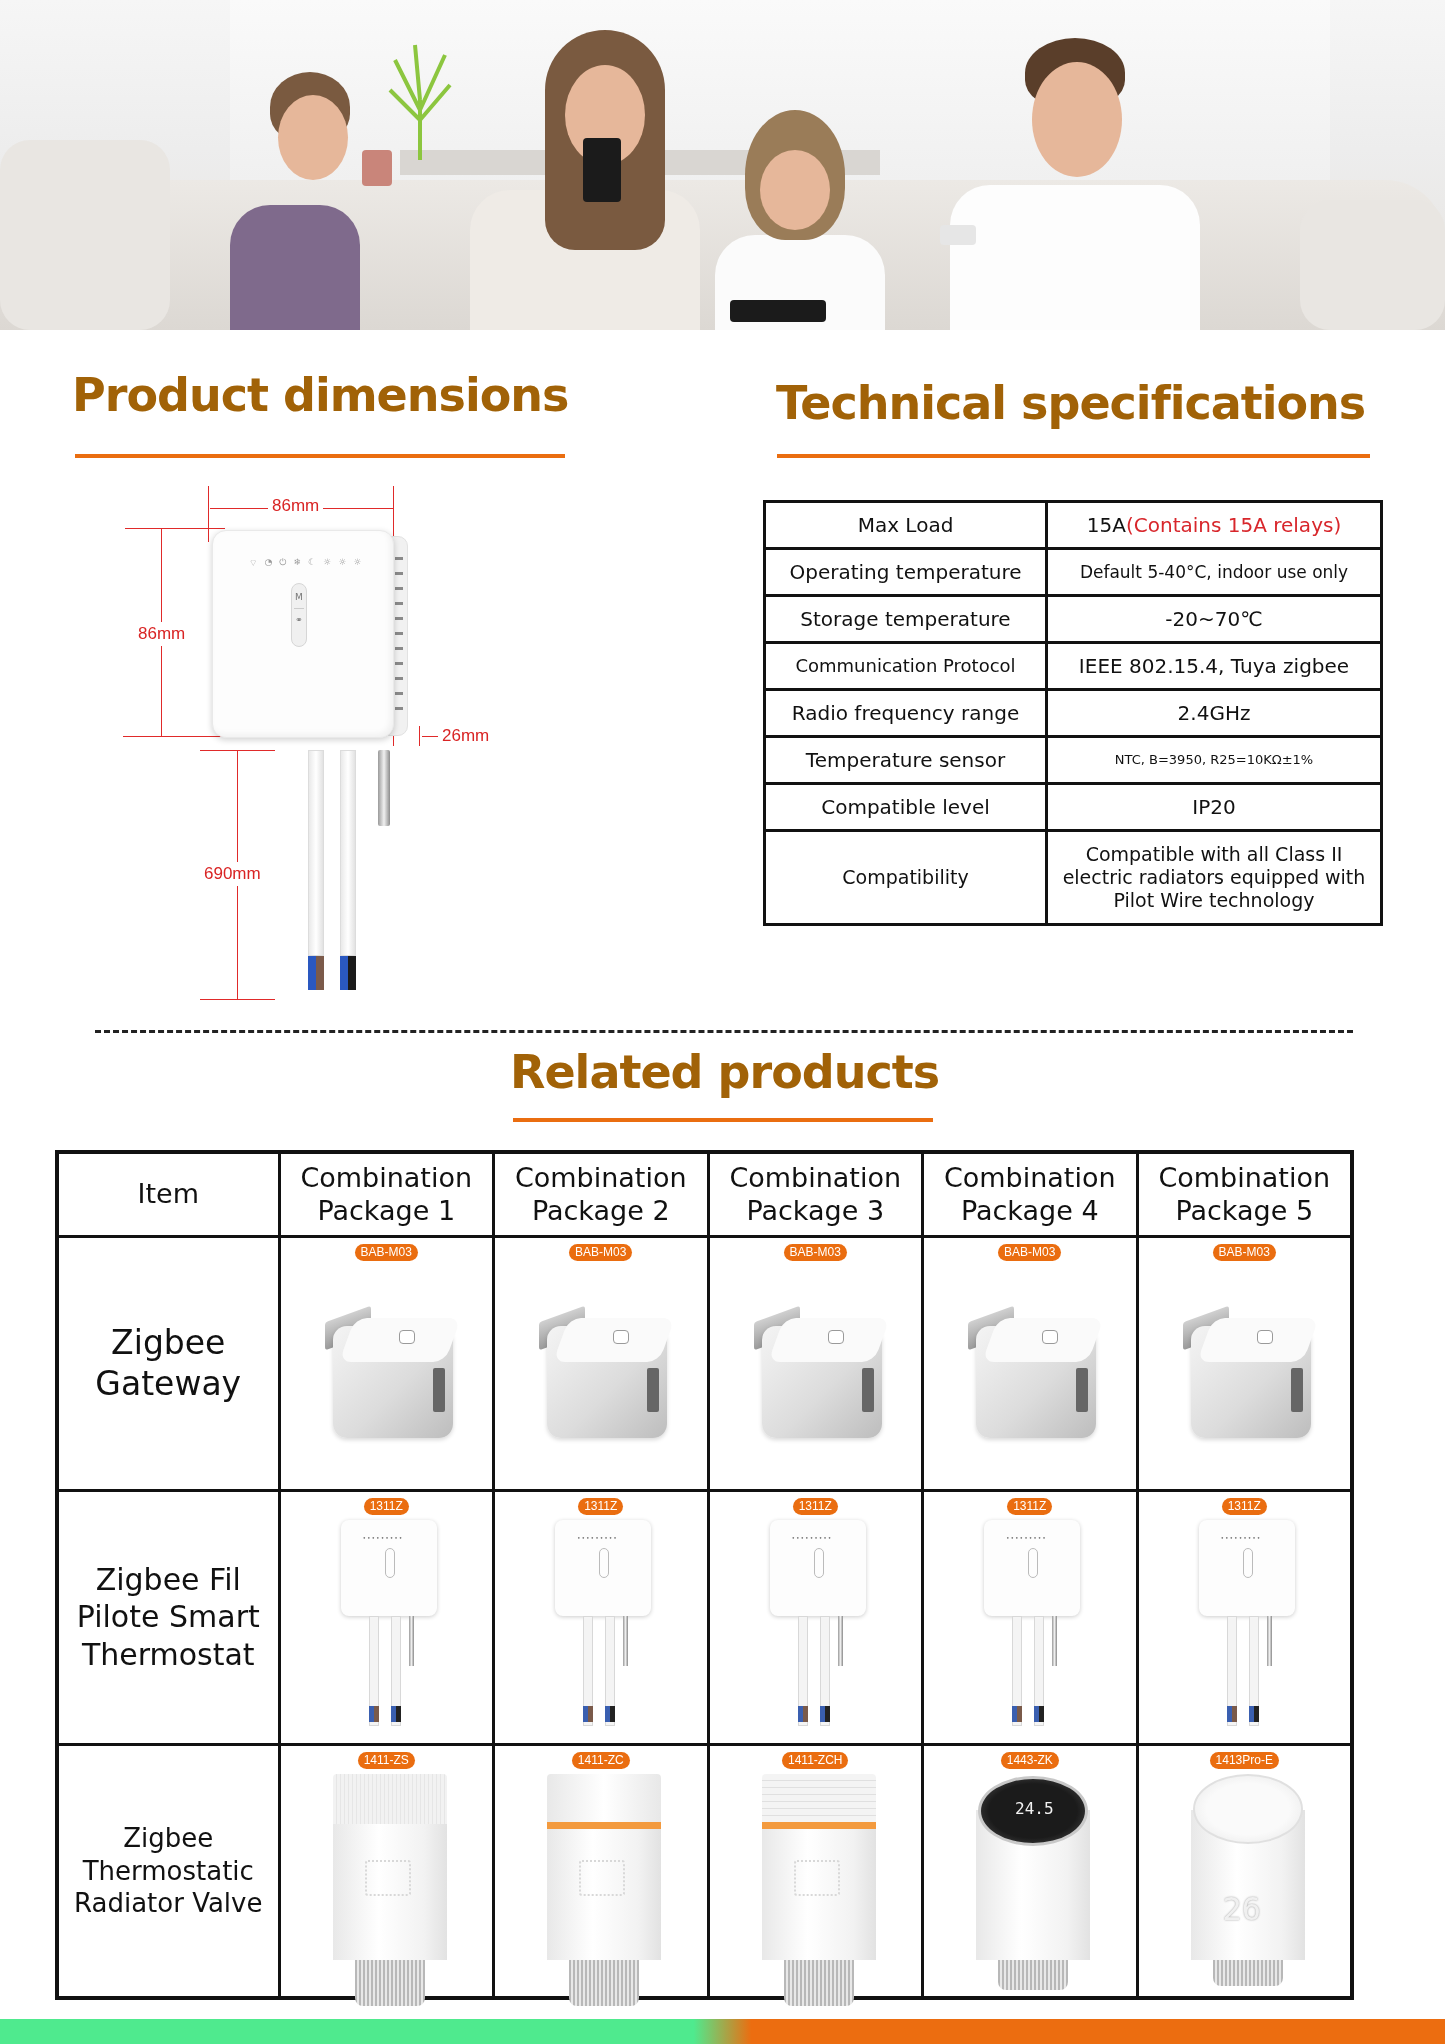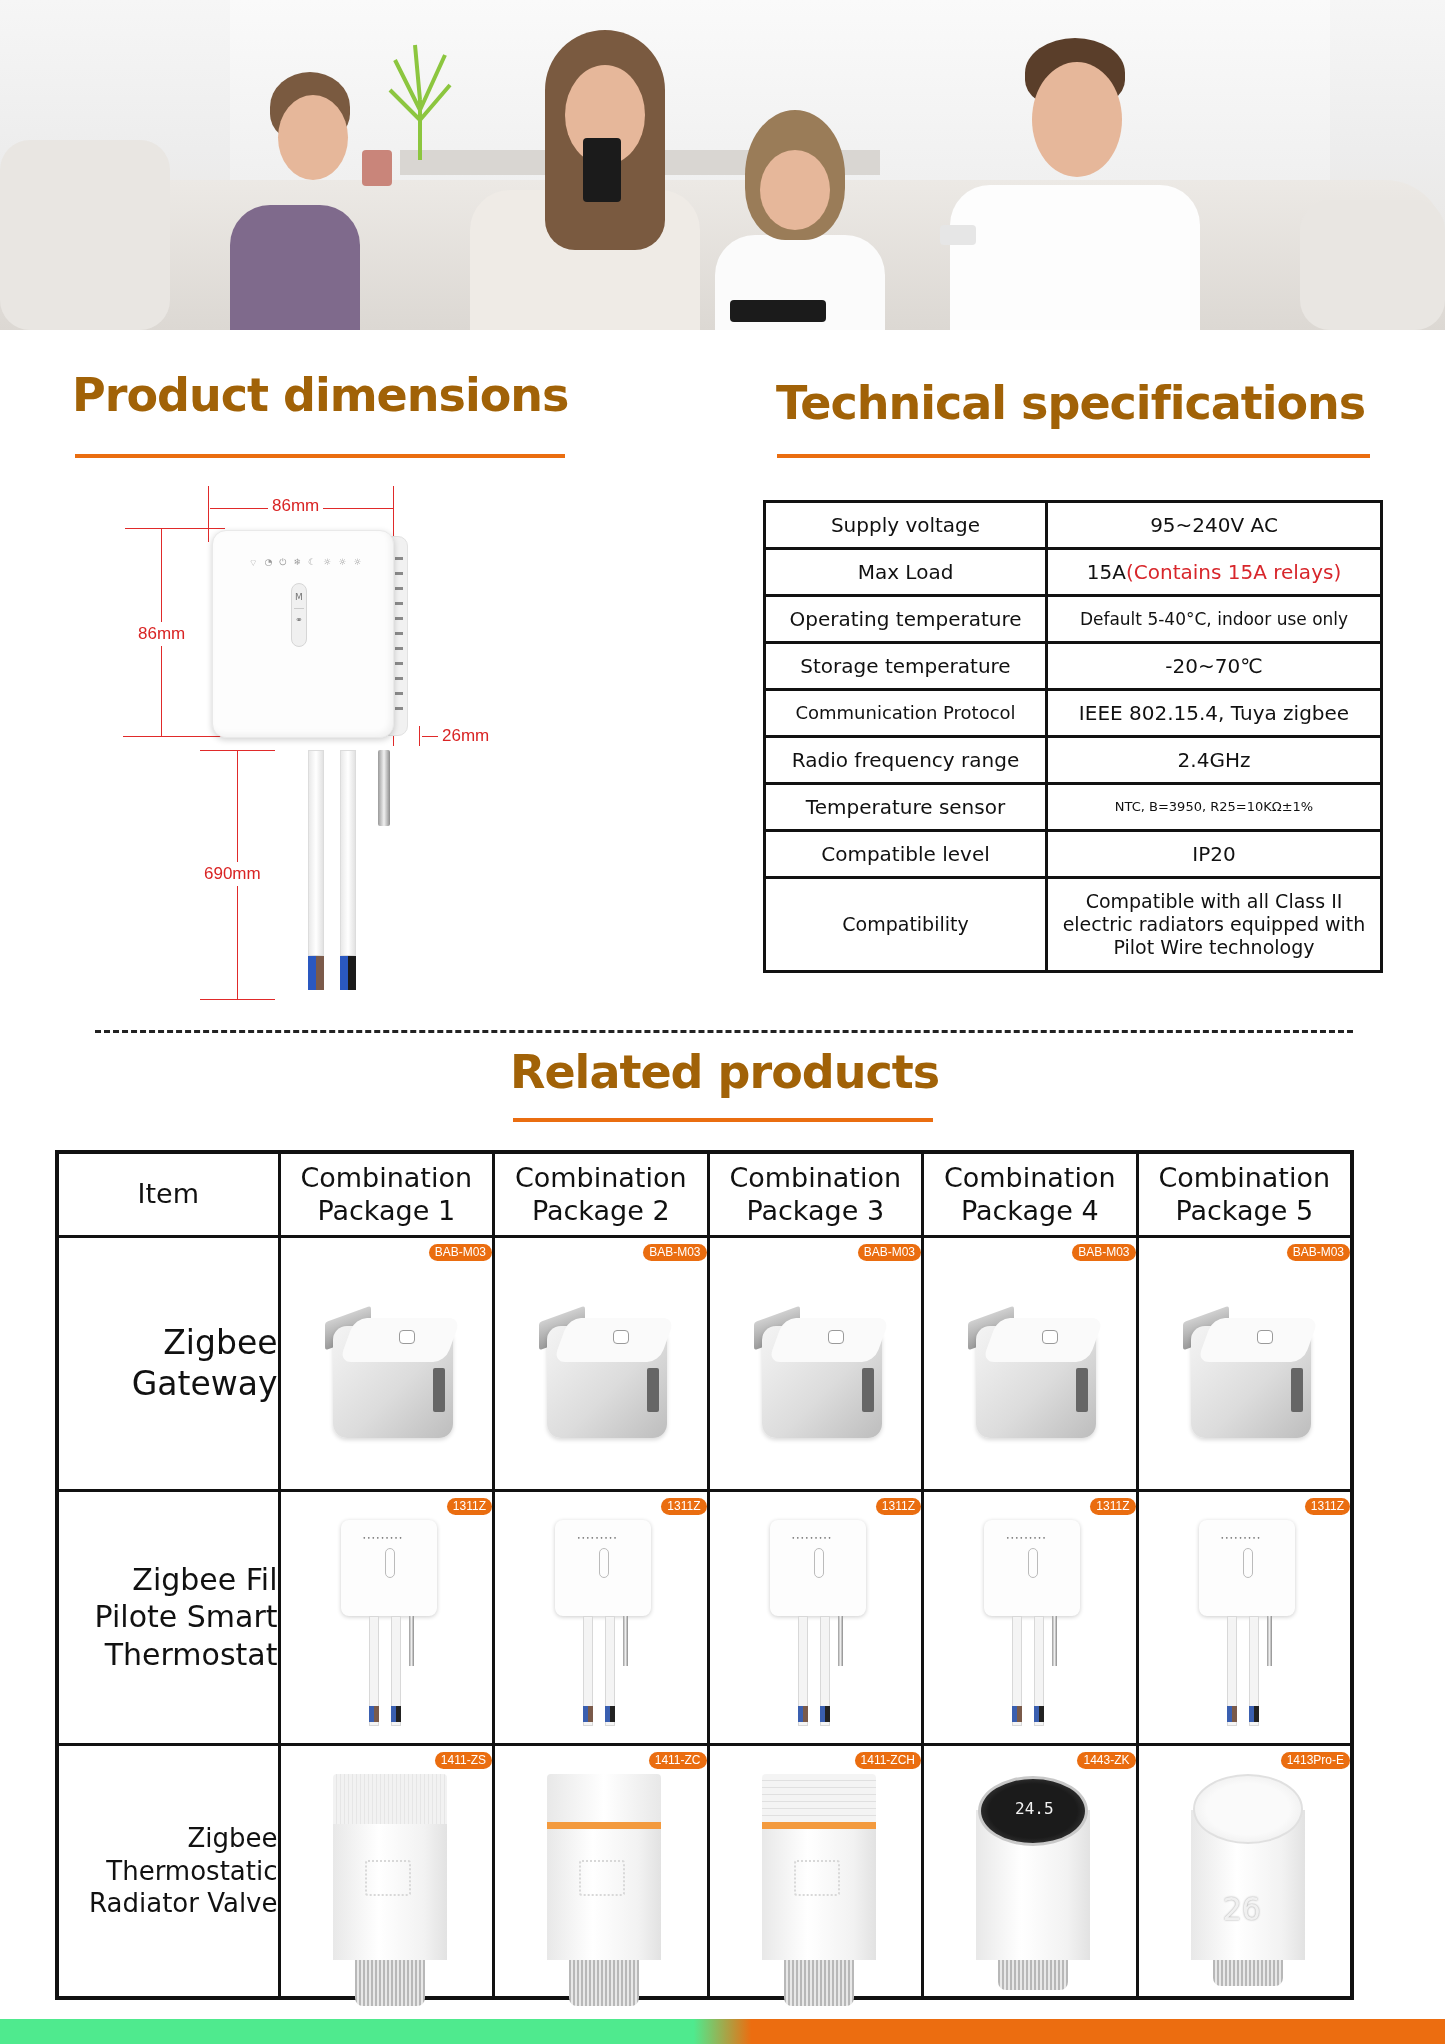--- a/index.html
+++ b/index.html
@@ -43,21 +43,21 @@
   table.spec tr.tall td { height: 94px; font-size: 19px; }
   .redtxt { color: #d8262b; }
 
   .dashed { position: absolute; left: 95px; top: 1030px; width: 1258px; border-top: 3px dashed #222; }
 
   
   table.rel { position: absolute; left: 55px; top: 1150px; width: 1299px; border-collapse: collapse; border: 4px solid #111; }
   table.rel td { border: 3px solid #111; text-align: center; vertical-align: top; position: relative; }
   table.rel tr.hdr td { height: 84px; vertical-align: middle; font-size: 27px; line-height: 1.25; }
   table.rel td.item { width: 222px; vertical-align: middle; font-size: 33px; line-height: 1.25; }
-  table.rel tr.prod td { height: 254px; text-align: right; }
+  table.rel tr.prod td { height: 254px; }
   table.rel tr.prod td.item.sm { font-size: 26px; }
   .badge { display: inline-block; margin-top: 6px; padding: 1px 6px; background: #ea6d10; color: #fff; border-radius: 9px; font-size: 12px; line-height: 15px; font-family: "Liberation Sans", sans-serif; }
 
   
   .gw { position: absolute; left: 40px; top: 50px; width: 140px; height: 160px; }
   .gw .usb { position: absolute; left: 4px; top: 26px; width: 46px; height: 28px; background: linear-gradient(180deg,#d0d0d0,#9a9a9a); border-radius: 3px; transform: skewY(-20deg); }
   .gw .cube { position: absolute; left: 12px; top: 38px; width: 120px; height: 112px; background: linear-gradient(135deg,#f4f4f4 0%,#dcdcdc 55%,#bdbdbd 100%); border-radius: 14px; box-shadow: 0 2px 4px rgba(0,0,0,.15); }
   .gw .top { position: absolute; left: 26px; top: 30px; width: 106px; height: 44px; background: #fafafa; border-radius: 12px; transform: skewX(-20deg); }
   .gw .key { position: absolute; left: 78px; top: 42px; width: 16px; height: 14px; border: 1px solid #9a9a9a; border-radius: 4px; background: #fff; }
   .gw .port { position: absolute; left: 112px; top: 80px; width: 12px; height: 44px; background: #666; border-radius: 2px; }
@@ -191,24 +191,20 @@
   <div style="position:absolute;left:188px;top:476px;width:16px;height:34px;background:linear-gradient(90deg,#2a58c0 50%,#7b5a4a 50%);"></div>
   <div style="position:absolute;left:220px;top:476px;width:16px;height:34px;background:linear-gradient(90deg,#2a58c0 50%,#1a1a1a 50%);"></div>
   <div class="probe" style="left:258px;top:270px;width:12px;height:76px;"></div>
 </div>
 
 <div class="heading" style="left:776px;top:376px;">Technical specifications</div>
 <div class="underline" style="left:777px;top:454px;width:593px;"></div>
 
 <table class="spec">
   <tbody>
-      <tr>
-        <td class="k">Supply voltage</td>
-        <td class="v">95~240V AC</td>
-      </tr>
   <tr>
         <td class="k">Max Load</td>
         <td class="v"><span>15A</span><span class="redtxt">(Contains 15A relays)</span></td>
       </tr>
   <tr>
         <td class="k">Operating temperature</td>
         <td class="v small">Default 5-40°C, indoor use only</td>
       </tr>
   <tr>
         <td class="k">Storage temperature</td>

